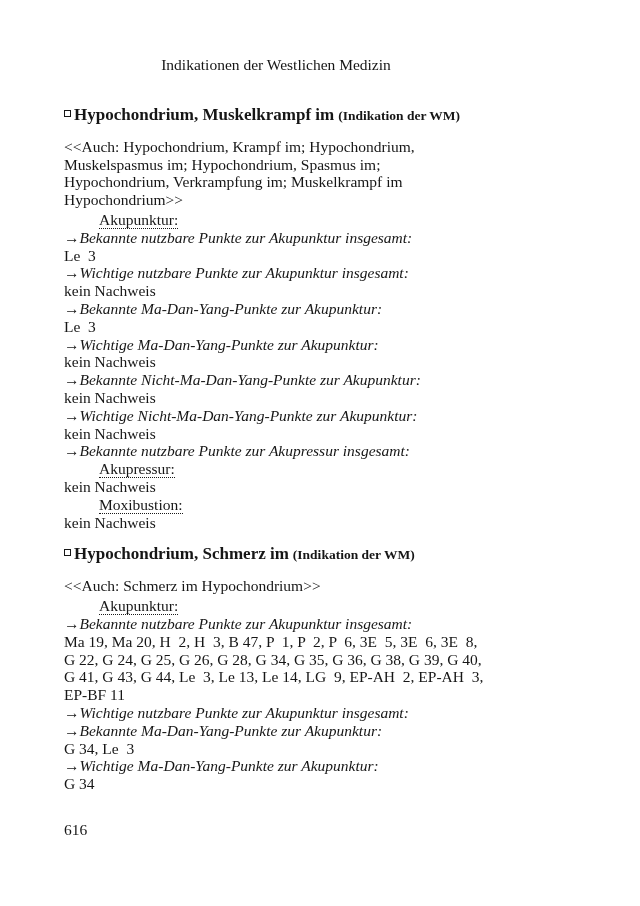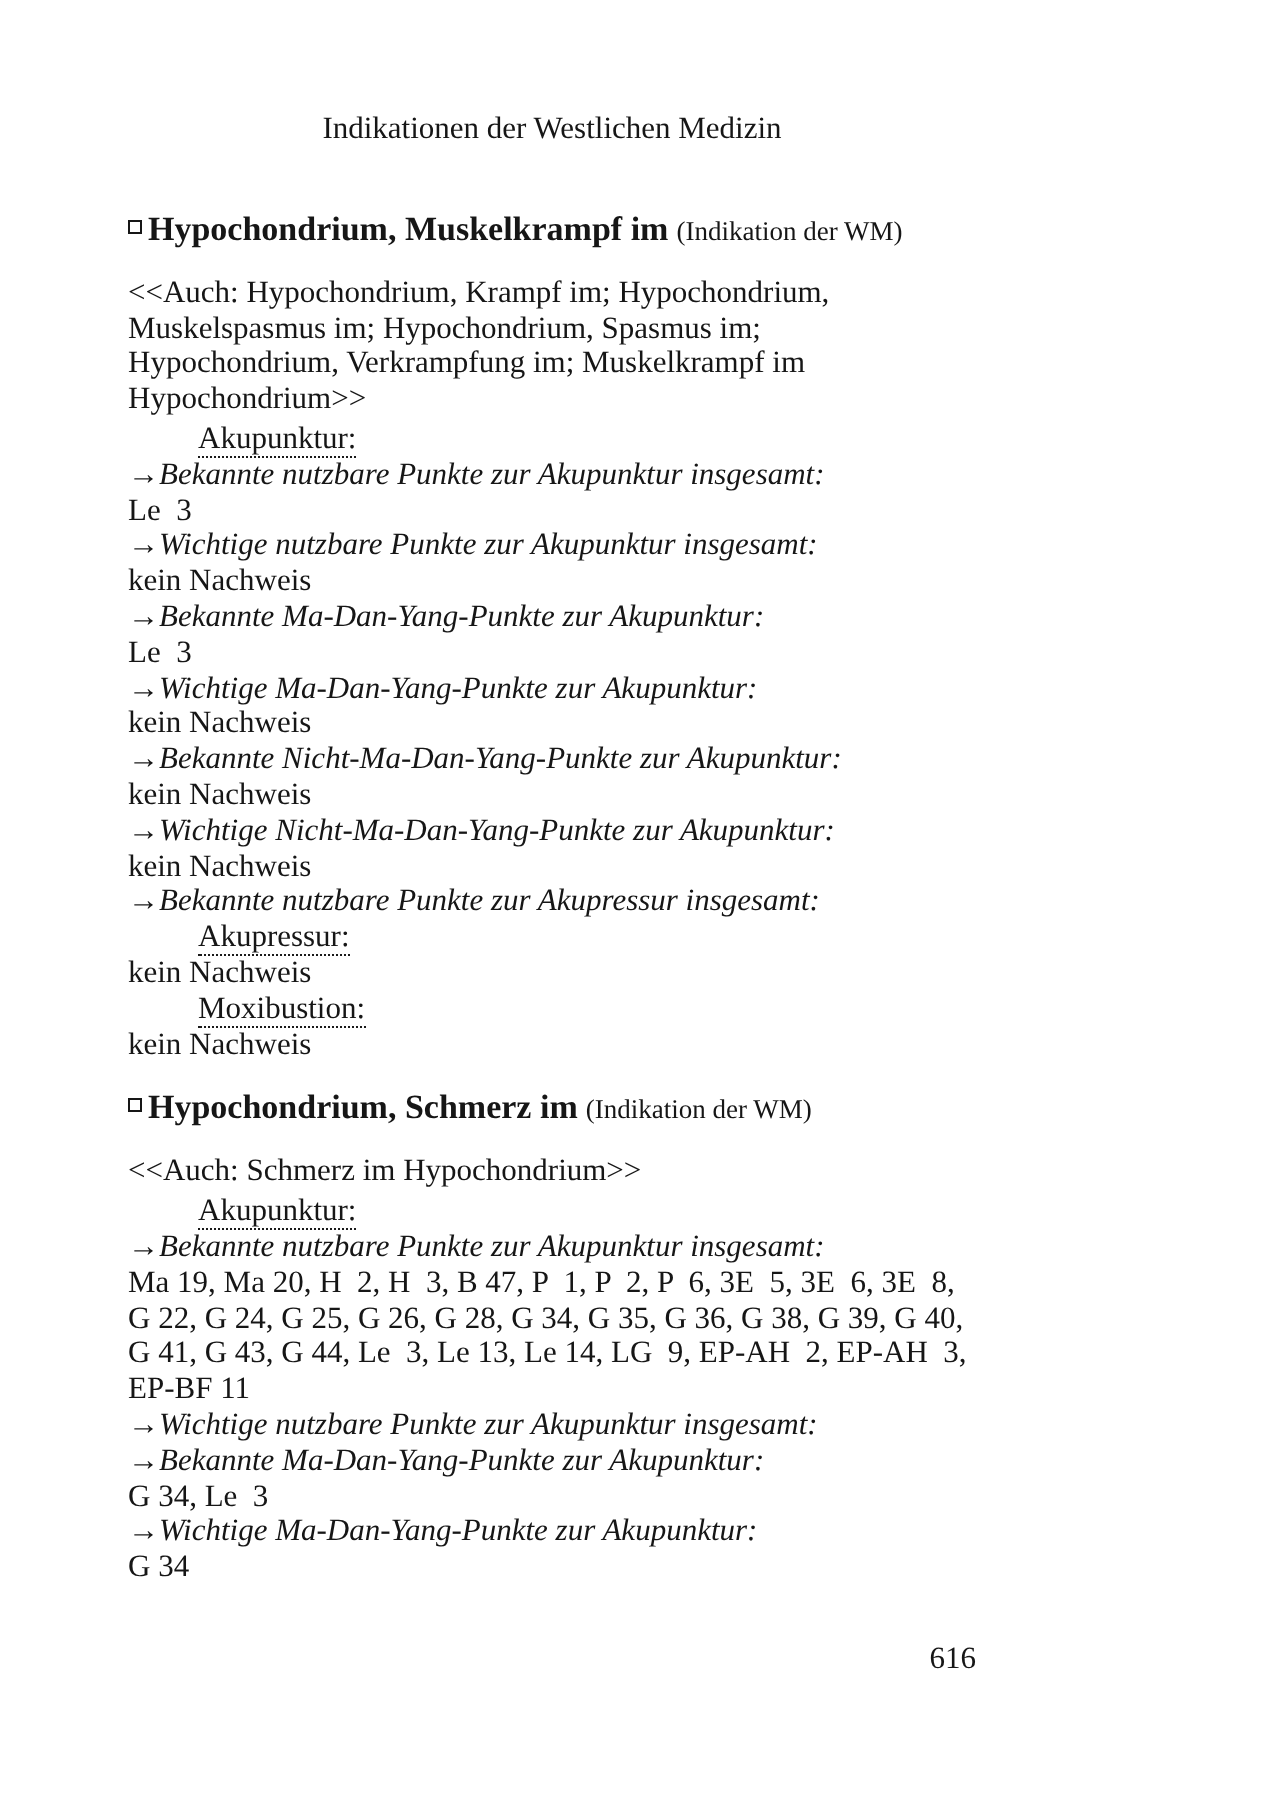--- a/index.html
+++ b/index.html
@@ -36,41 +36,41 @@
   .bullet {
     display: inline-block;
     width: 5px;
     height: 5px;
     border: 1px solid #161616;
     margin-right: 3px;
     vertical-align: 3px;
   }
   .title-suffix {
     font-size: 13.5px;
-    font-weight: normal;
+    font-weight: bold;
     margin-left: 4px;
   }
   .auch {
     white-space: pre-wrap;
     margin-bottom: 2px;
   }
   .line {
     white-space: pre-wrap;
   }
   .query {
     font-style: italic;
   }
   .section-label {
     margin-left: 35px;
   }
   .section-label .u {
     border-bottom: 1px dotted #1a1a1a;
   }
   .page-number {
-    text-align: right;
+    text-align: left;
     margin-top: 28px;
   }
 </style>
 </head>
 <body>
 
 <div class="page">
 
   <div class="doc-header">Indikationen der Westlichen Medizin</div>
 

